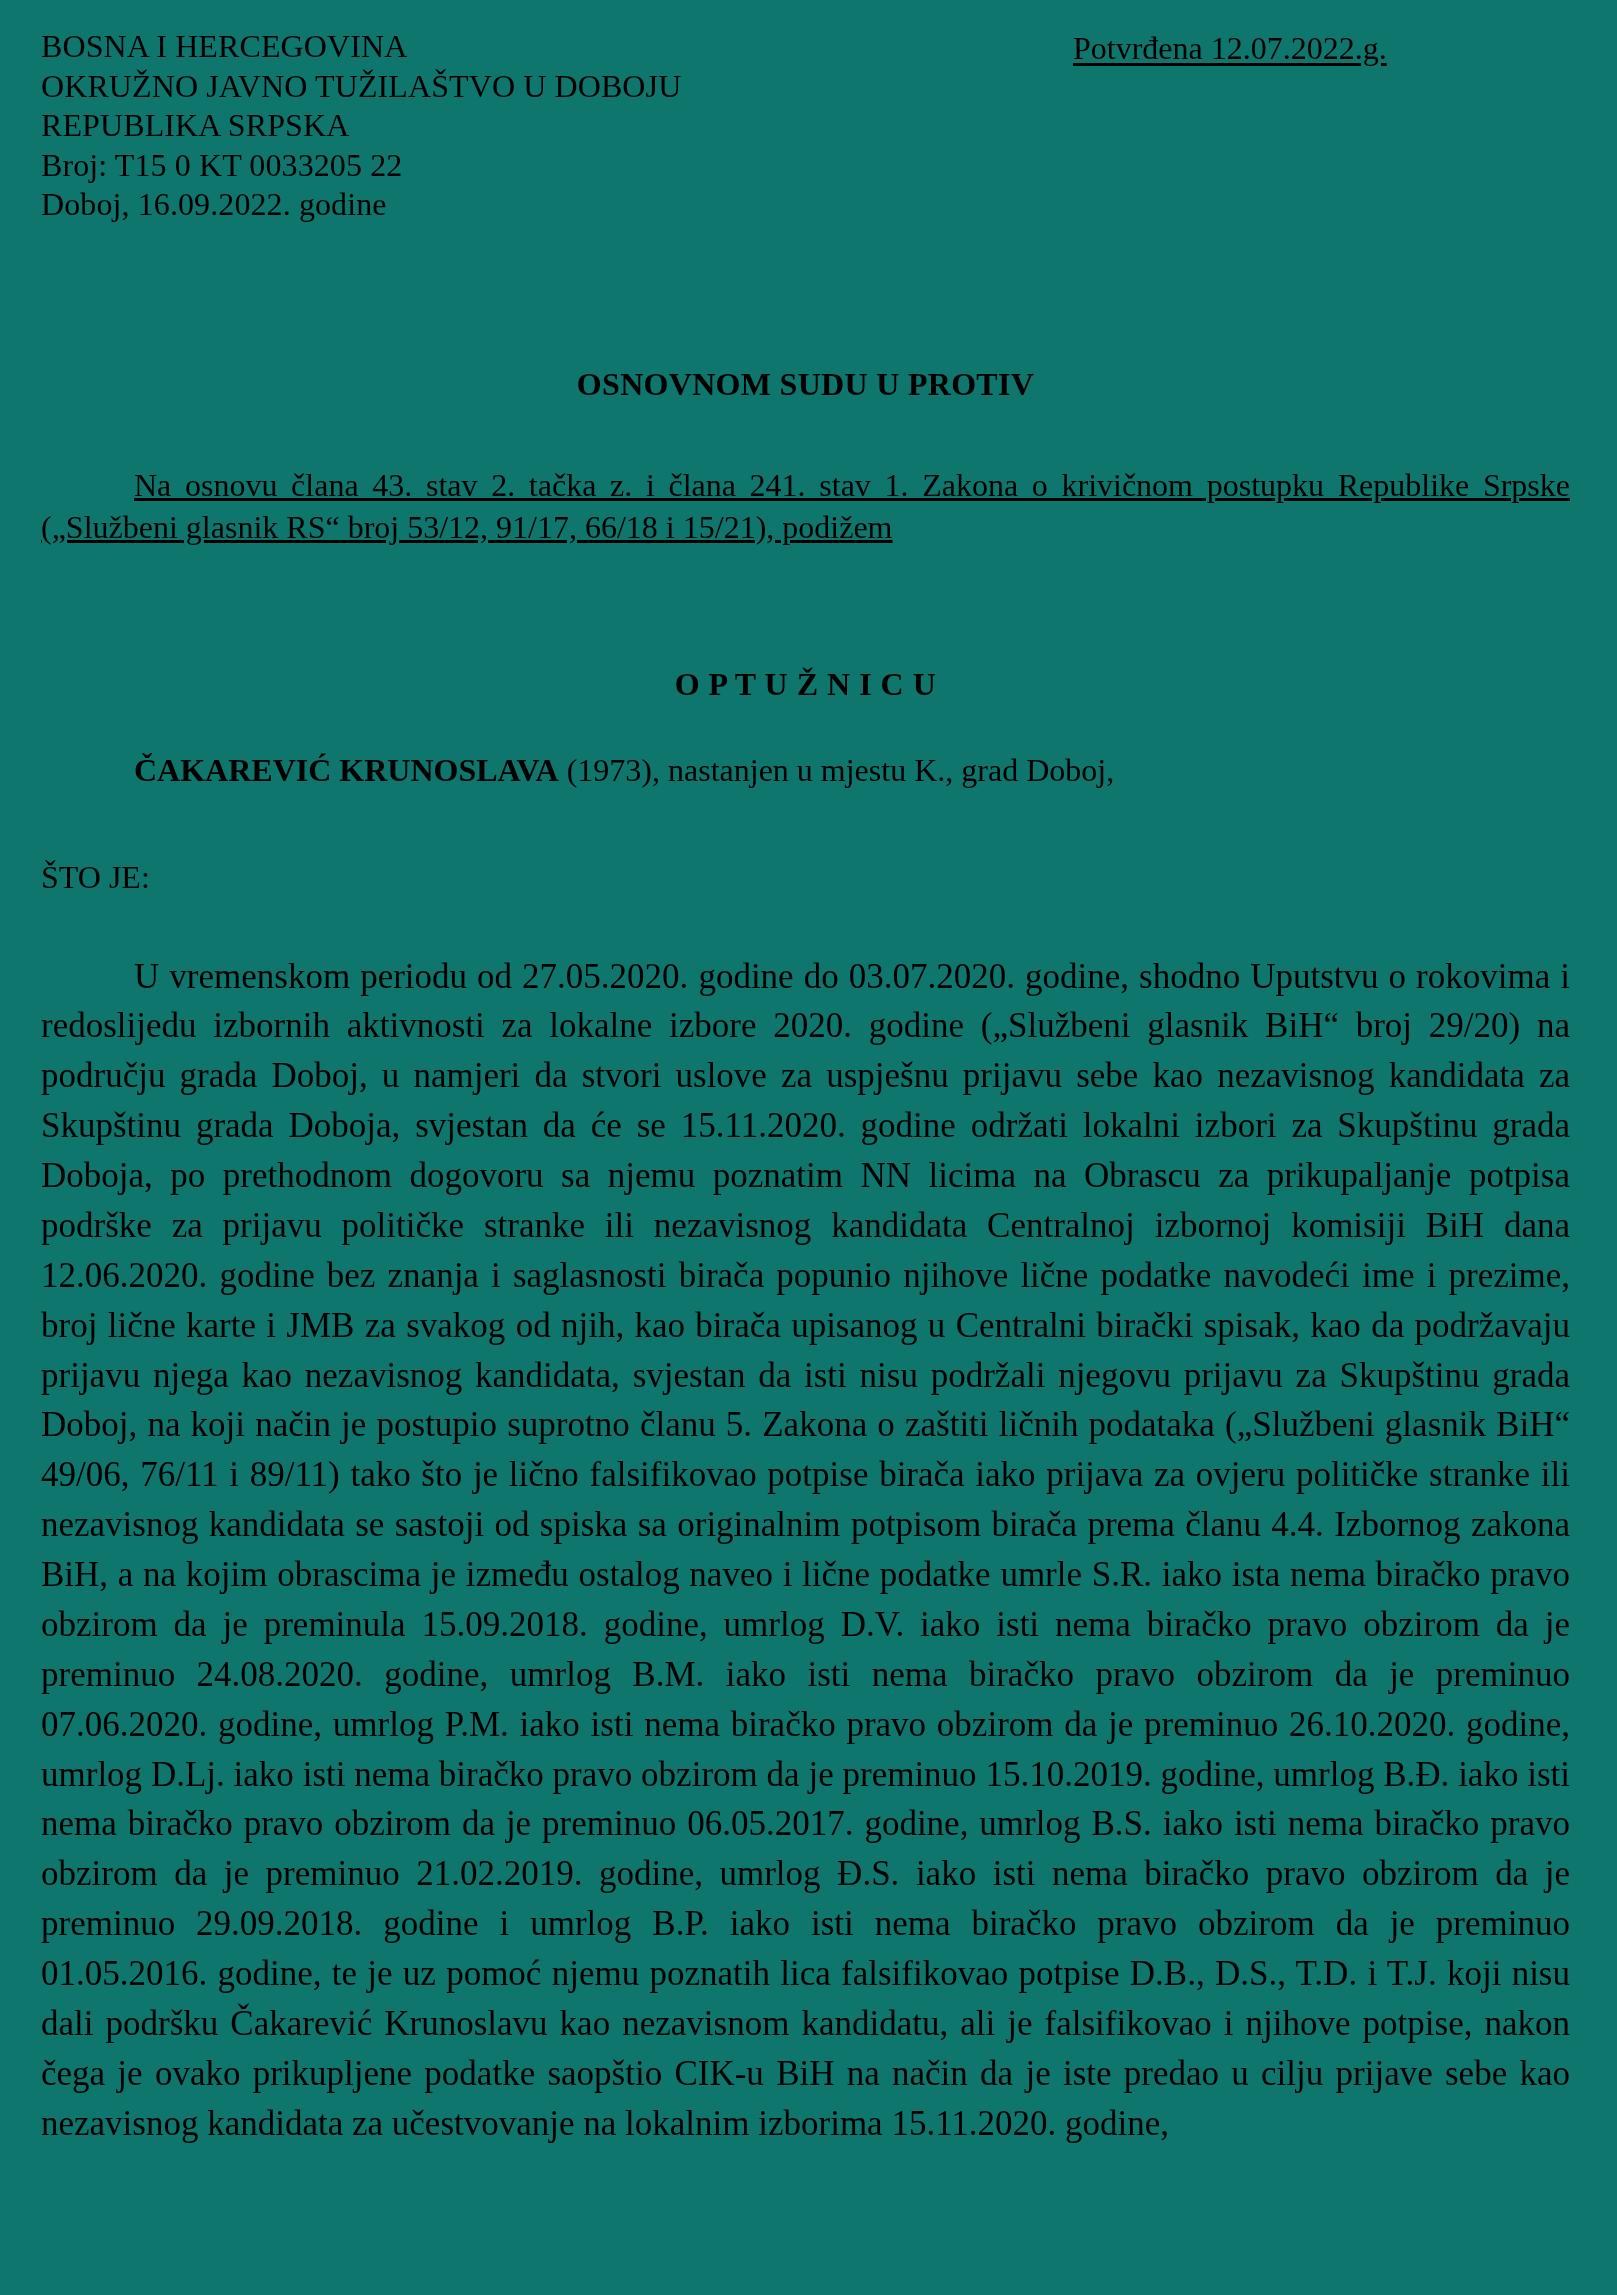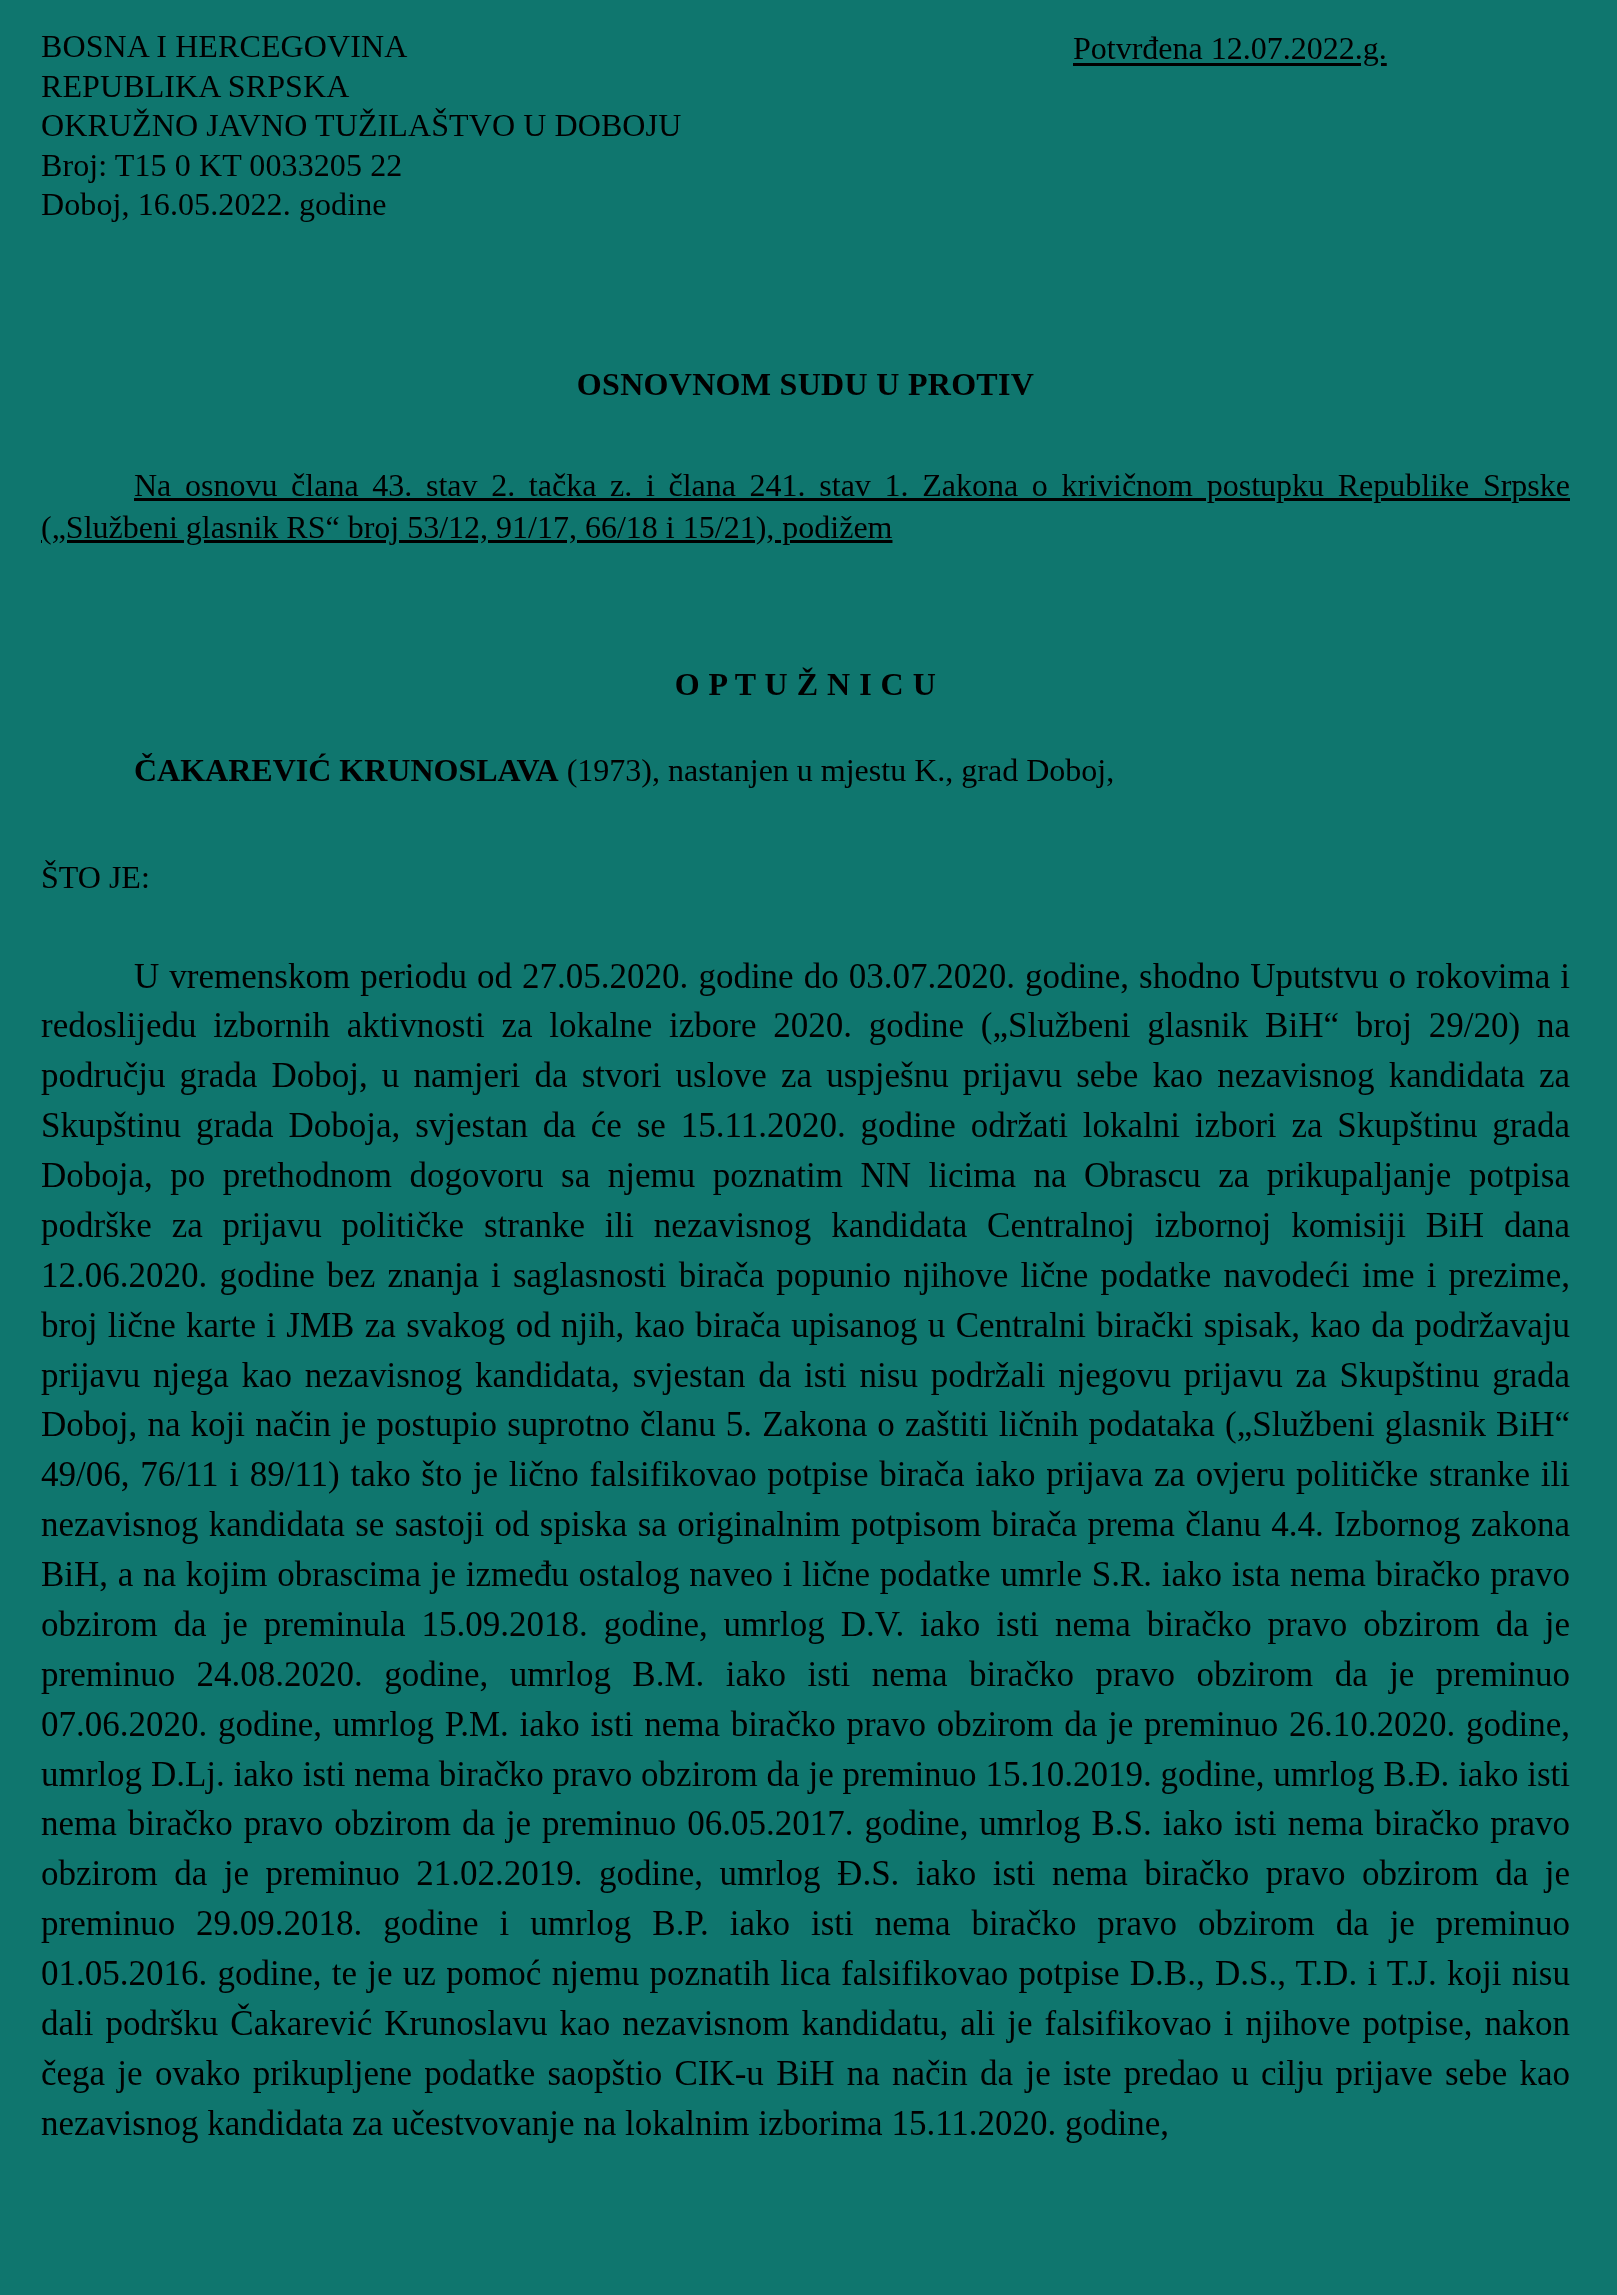--- a/index.html
+++ b/index.html
@@ -102,24 +102,24 @@
   }
 </style>
 </head>
 <body>
 
 <div class="page">
 
   <div class="letterhead">
     <div class="letterhead-lines">
       <div class="letterhead-line">BOSNA I HERCEGOVINA</div>
+      <div class="letterhead-line">OKRUŽNO JAVNO TUŽILAŠTVO U DOBOJU</div>
       <div class="letterhead-line">REPUBLIKA SRPSKA</div>
-      <div class="letterhead-line">OKRUŽNO JAVNO TUŽILAŠTVO U DOBOJU</div>
       <div class="letterhead-line">Broj: T15 0 KT 0033205 22</div>
-      <div class="letterhead-line">Doboj, 16.05.2022. godine</div>
+      <div class="letterhead-line">Doboj, 16.09.2022. godine</div>
     </div>
     <div class="confirm-stamp">Potvrđena 12.07.2022.g.</div>
   </div>
 
   <div class="court-title">OSNOVNOM SUDU U PROTIV</div>
 
   <div class="legal-basis">Na osnovu člana 43. stav 2. tačka z. i člana 241. stav 1. Zakona o krivičnom postupku Republike Srpske („Službeni glasnik RS“ broj 53/12, 91/17, 66/18 i 15/21), podižem</div>
 
   <div class="indictment-title">O P T U Ž N I C U</div>
 

